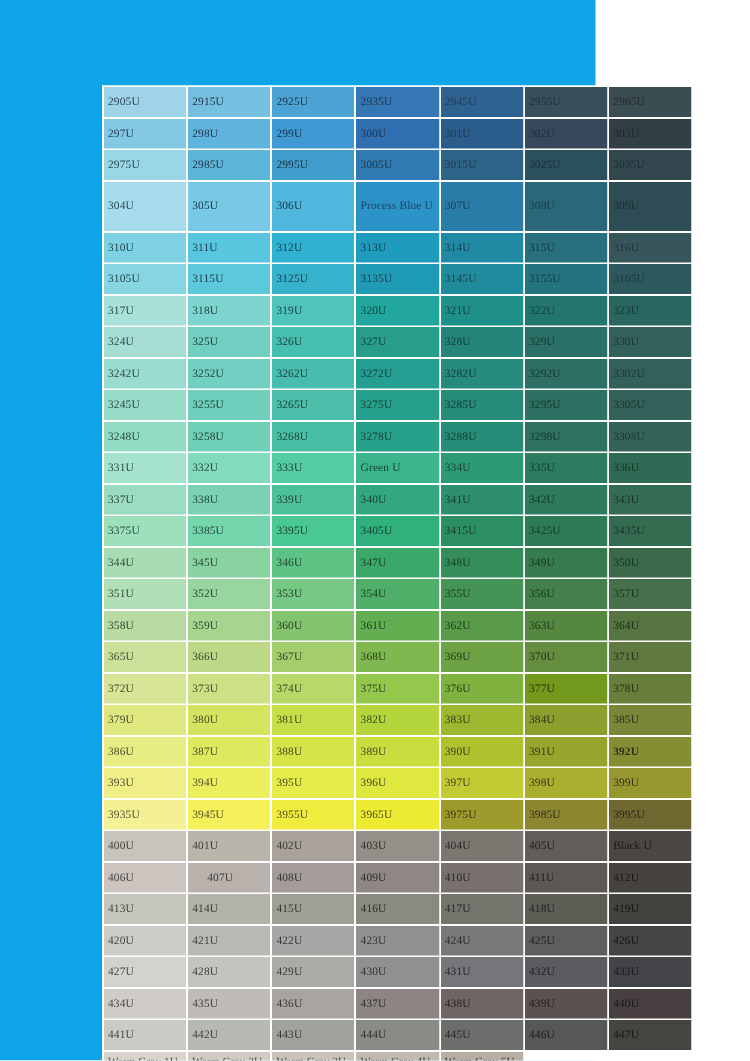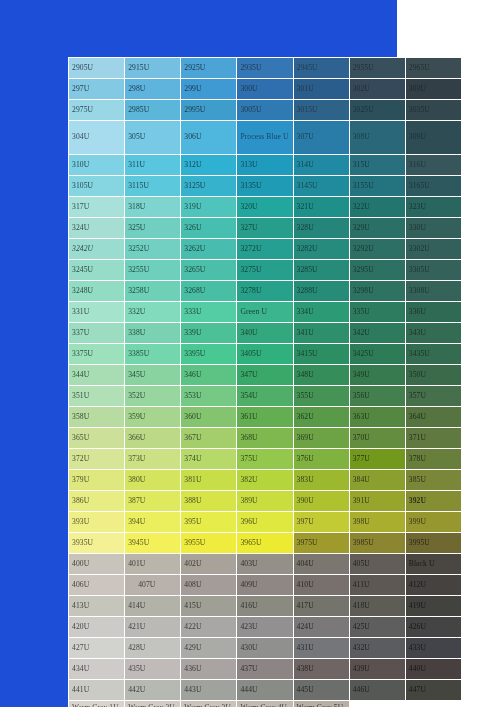--- a/index.html
+++ b/index.html
@@ -10,21 +10,21 @@
     height: 707px;
     overflow: hidden;
   }
   body {
     font-family: "Liberation Serif", "DejaVu Serif", serif;
   }
   #page {
     position: relative;
     width: 397px;
     height: 707px;
-    background: #1d4ed8;
+    background: #0ea5e9;
   }
   #chart-table {
     position: absolute;
     left: 68px;
     top: 57px;
     width: 365px;
     border-collapse: collapse;
     table-layout: fixed;
     background: #ffffff;
   }
@@ -134,21 +134,21 @@
         <tr>
           <td style="background: rgb(166, 222, 212); color: rgb(44, 74, 70);">324U</td>
           <td style="background: rgb(112, 207, 193); color: rgb(33, 67, 61);">325U</td>
           <td style="background: rgb(71, 191, 176); color: rgb(27, 61, 56);">326U</td>
           <td style="background: rgb(39, 158, 140); color: rgb(22, 62, 55);">327U</td>
           <td style="background: rgb(38, 133, 122); color: rgb(21, 59, 54);">328U</td>
           <td style="background: rgb(43, 112, 102); color: rgb(23, 53, 47);">329U</td>
           <td style="background: rgb(51, 96, 90); color: rgb(28, 51, 47);">330U</td>
         </tr>
         <tr>
-          <td style="background: rgb(155, 220, 208); color: rgb(42, 73, 68); font-style: italic;">3242U</td>
+          <td style="background: rgb(155, 220, 208); color: rgb(42, 73, 68);">3242U</td>
           <td style="background: rgb(114, 208, 195); color: rgb(34, 68, 62);">3252U</td>
           <td style="background: rgb(72, 188, 174); color: rgb(27, 61, 55);">3262U</td>
           <td style="background: rgb(36, 159, 145); color: rgb(22, 61, 55);">3272U</td>
           <td style="background: rgb(38, 138, 125); color: rgb(21, 58, 52);">3282U</td>
           <td style="background: rgb(45, 111, 100); color: rgb(24, 52, 46);">3292U</td>
           <td style="background: rgb(51, 96, 90); color: rgb(28, 51, 47);">3302U</td>
         </tr>
         <tr>
           <td style="background: rgb(150, 220, 201); color: rgb(42, 74, 66);">3245U</td>
           <td style="background: rgb(110, 208, 188); color: rgb(33, 68, 60);">3255U</td>

